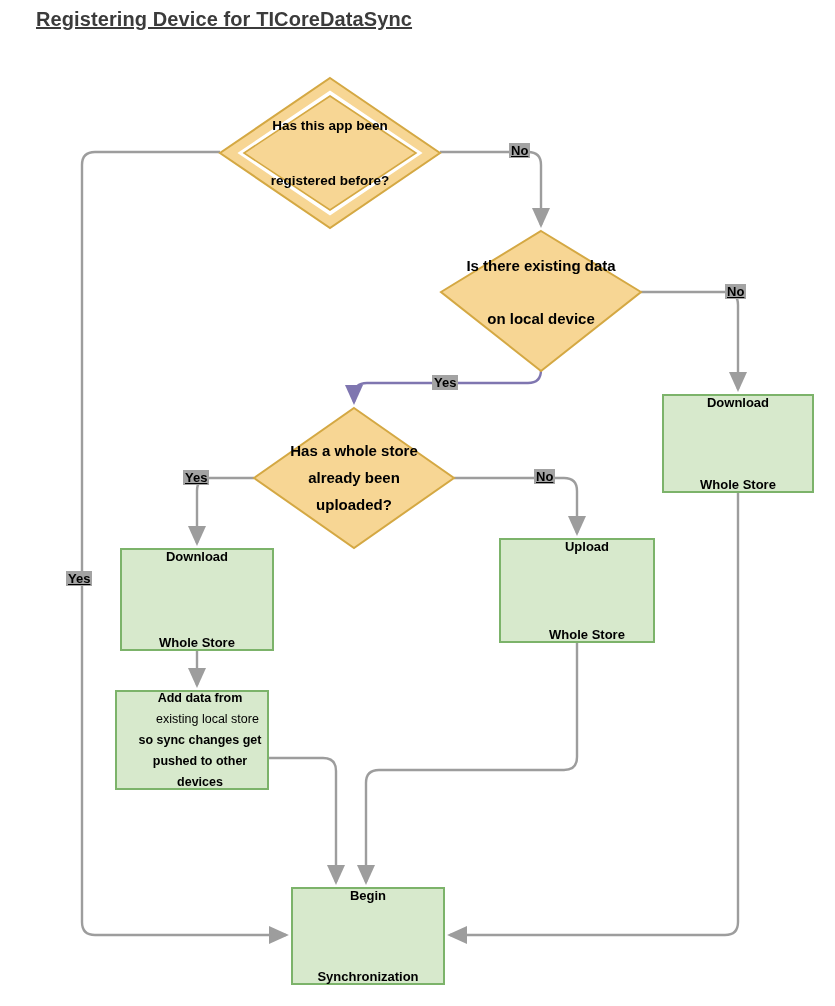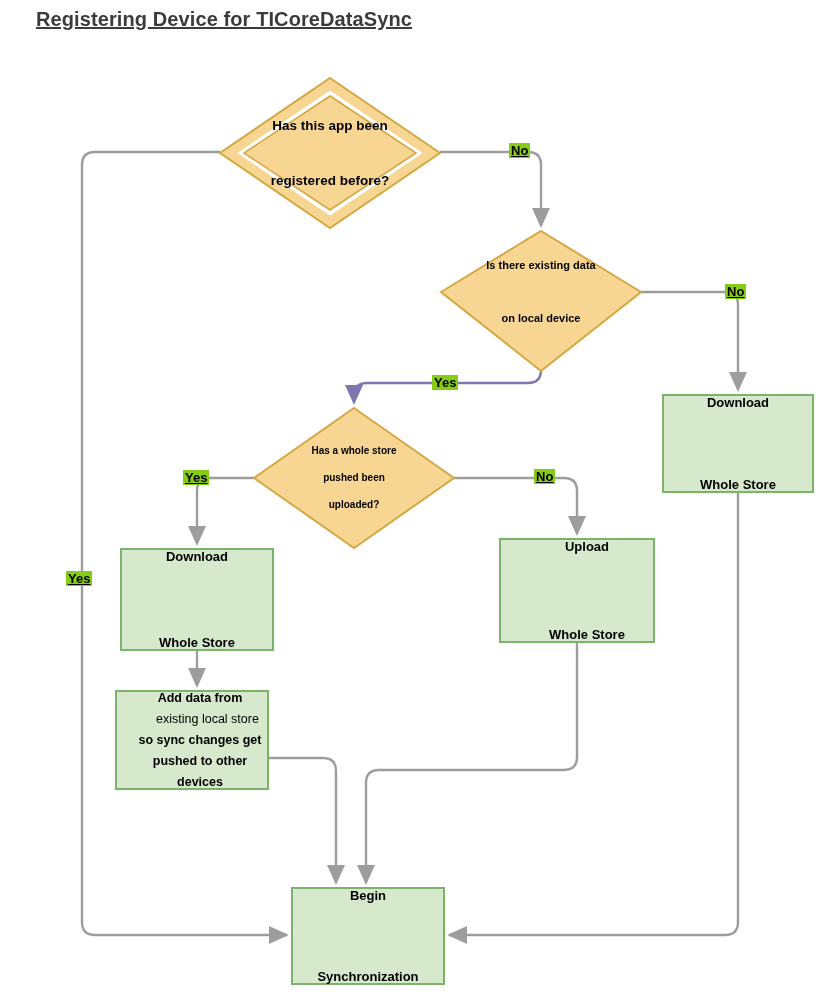--- a/index.html
+++ b/index.html
@@ -47,21 +47,21 @@
     white-space: nowrap;
     font-weight: bold;
   }
   .lbl-bold .line { font-weight: bold; }
   .edge-label {
     position: absolute;
     font-size: 13px;
     font-weight: bold;
     color: #000000;
     text-decoration: underline;
-    background: #84cc16;
+    background: #a3a3a3;
     padding: 0 2px;
     white-space: nowrap;
   }
   .edge-label.no-underline { text-decoration: none; }
 </style>
 </head>
 <body>
 
 <div id="page-title">Registering Device for TICoreDataSync</div>
 
@@ -114,28 +114,28 @@
     <rect x="116" y="691" width="152" height="98" fill="#d7e9cc" stroke="#7cb36a" stroke-width="2"></rect>
     <rect x="292" y="888" width="152" height="96" fill="#d7e9cc" stroke="#7cb36a" stroke-width="2"></rect>
   </g>
 </svg>
 
 <div class="node-label lbl-bold" style="left:220px; top:118px; width:220px; height:70px; font-size:13.5px; line-height:15px;">
   <span class="line">Has this app been</span>
   <span class="line">registered before?</span>
 </div>
 
-<div class="node-label lbl-bold" style="left:441px; top:258px; width:200px; height:68px; font-size:11px; line-height:15px;">
+<div class="node-label lbl-bold" style="left:441px; top:258px; width:200px; height:68px; font-size:15px; line-height:15px;">
   <span class="line">Is there existing data</span>
   <span class="line">on local device</span>
 </div>
 
-<div class="node-label lbl-bold" style="left:264px; top:443px; width:180px; height:70px; font-size:10px; line-height:16px;">
+<div class="node-label lbl-bold" style="left:264px; top:443px; width:180px; height:70px; font-size:15px; line-height:16px;">
   <span class="line">Has a whole store</span>
-  <span class="line">pushed been</span>
+  <span class="line">already been</span>
   <span class="line">uploaded?</span>
 </div>
 
 <div class="node-label lbl-bold" style="left:663px; top:395px; width:150px; height:97px; font-size:13px; line-height:15px;">
   <span class="line">Download</span>
   <span class="line">Whole Store</span>
 </div>
 
 <div class="node-label lbl-bold" style="left:121px; top:549px; width:152px; height:101px; font-size:13px; line-height:15px;">
   <span class="line">Download</span>

